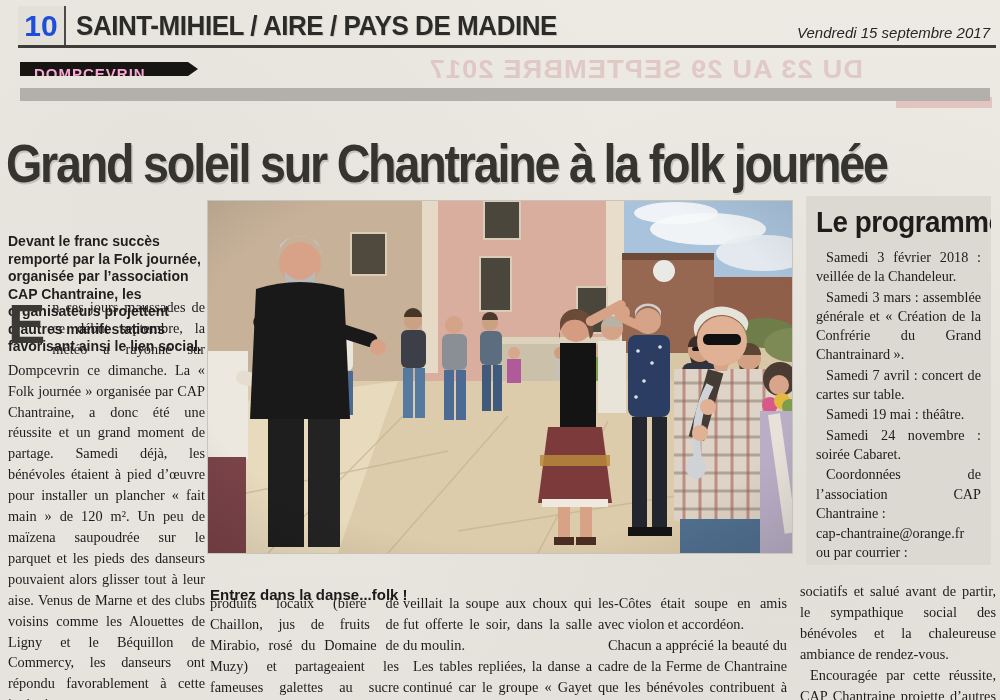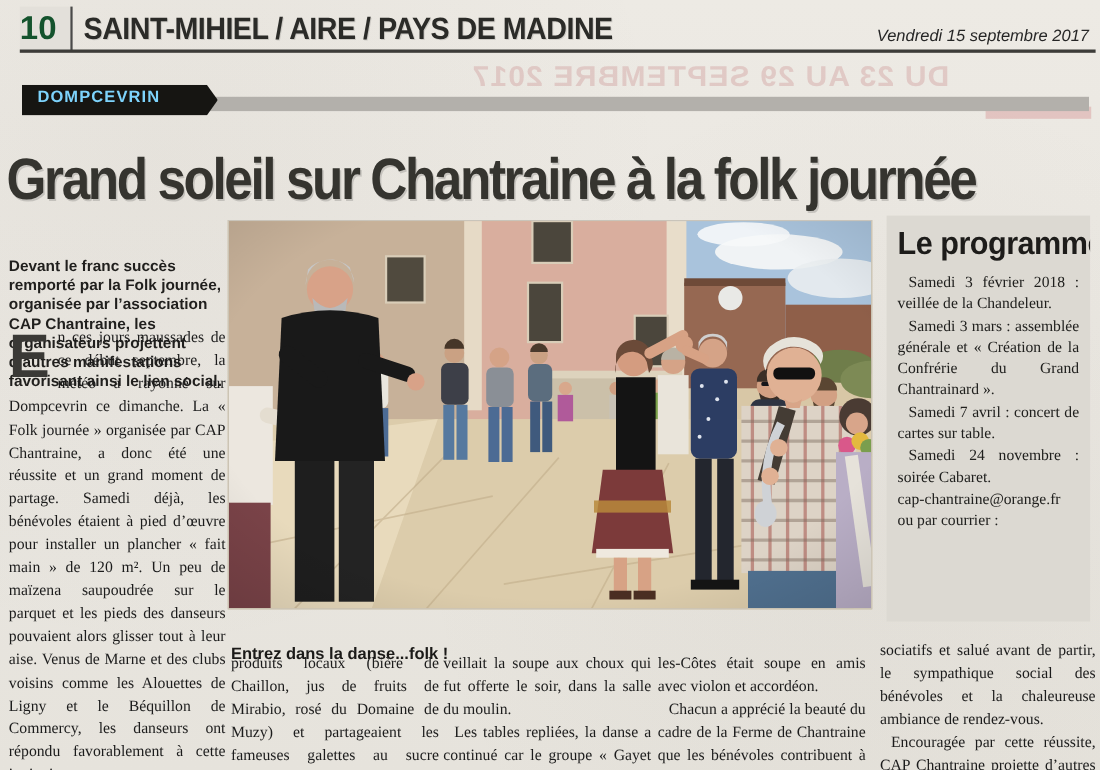--- a/index.html
+++ b/index.html
@@ -6,40 +6,40 @@
   body{width:1000px;height:700px;overflow:hidden;background:#b0aca6;}
   .page{position:relative;width:1000px;height:700px;overflow:hidden;
     background:#ebe8e2;
     background-image:
       radial-gradient(circle at 15% 20%, rgba(120,110,95,.05), transparent 45%),
       radial-gradient(circle at 80% 70%, rgba(120,110,95,.05), transparent 45%),
       linear-gradient(180deg,#edeae4 0%,#e9e6e0 55%,#e6e3dc 100%);
     font-family:"Liberation Serif", serif; color:#1c1c1c;}
   
   .pageno{position:absolute;left:18px;top:6px;width:46px;height:40px;
-    font:bold 30px/40px "Liberation Sans",sans-serif;color:#14532d;
+    font:bold 30px/40px "Liberation Sans",sans-serif;color:#1d4ed8;text-align:center;
     background:#e3e0da;border-right:2px solid #4a4a4a;}
   .section-title{position:absolute;left:76px;top:10px;
     font:bold 28px/32px "Liberation Sans",sans-serif;color:#2b2b28;
     letter-spacing:-0.5px;transform:scaleX(.93);transform-origin:0 50%;white-space:nowrap;
     text-shadow:1px 1px 0 rgba(0,0,0,.12);}
   .issue-date{position:absolute;right:10px;top:24px;
     font:italic 15px/18px "Liberation Sans",sans-serif;color:#262626;}
   .header-rule{position:absolute;left:18px;top:45px;width:978px;height:3px;background:#3d3c39;}
   
   .bleed-top{position:absolute;left:330px;top:56px;width:520px;
     font:bold 26px/26px "Liberation Sans",sans-serif;color:rgba(205,150,150,.38);
     transform:scaleX(-1.05);letter-spacing:1px;white-space:nowrap;filter:blur(.6px);}
   .bleed-strip{position:absolute;left:896px;top:97px;width:96px;height:11px;
     background:rgba(216,150,150,.45);filter:blur(.5px);}
   
   .kicker-bar{position:absolute;left:20px;top:88px;width:970px;height:13px;background:#b3b0ab;}
-  .kicker-tag{position:absolute;left:20px;top:77px;width:178px;height:28px;background:#161512;
+  .kicker-tag{position:absolute;left:20px;top:62px;width:178px;height:14px;background:#161512;
     clip-path:polygon(0 0,168px 0,100% 50%,168px 100%,0 100%);
-    font:bold 15px/24px "Liberation Sans",sans-serif;color:#7dd3fc;
+    font:bold 15px/24px "Liberation Sans",sans-serif;color:#f9a8d4;
     text-indent:14px;letter-spacing:1px;}
   
   .headline{position:absolute;left:6px;top:100px;width:1100px;
     font:bold 53px/56px "Liberation Sans",sans-serif;color:#35342f;
     letter-spacing:-2.5px;transform:scaleX(.88);transform-origin:0 50%;white-space:nowrap;
     text-shadow:1.5px 1.5px 0 rgba(40,40,40,.18);}
   
   .standfirst{position:absolute;left:8px;top:192px;width:197px;
     font:bold 14px/17.5px "Liberation Sans",sans-serif;color:#201f1d;margin-top:41px;}
   .leftcol{position:absolute;left:8px;top:297px;width:197px;
@@ -292,18 +292,20 @@
   <div class="bcol bcol5">
     <p>sociatifs et salué avant de partir, le sympathique social des bénévoles et la chaleureuse ambiance de rendez-vous.</p>
     <p class="indent">Encouragée par cette réussite, CAP Chantraine projette d’autres manifestations. (Voir encadré).</p>
   </div>
 
   <div class="sidebar">
     <h2>Le programme</h2>
     <p class="indent">Samedi 3 février 2018 : veillée de la Chandeleur.</p>
     <p class="indent">Samedi 3 mars : assemblée générale et « Création de la Confrérie du Grand Chantrainard ».</p>
     <p class="indent">Samedi 7 avril : concert de cartes sur table.</p>
+    <p class="indent">Samedi 19 mai : théâtre.</p>
     <p class="indent">Samedi 24 novembre : soirée Cabaret.</p>
+    <p class="indent">Coordonnées de l’association CAP Chantraine :</p>
     <p>cap-chantraine@orange.fr ou par courrier :</p>
 
   </div>
 
 </div>
 
 </body></html>

